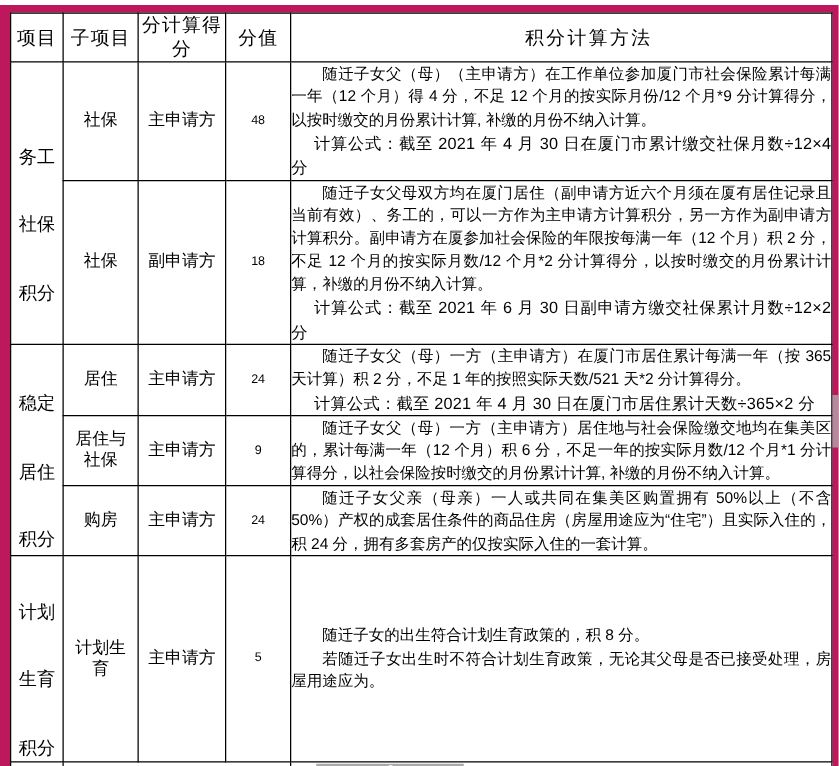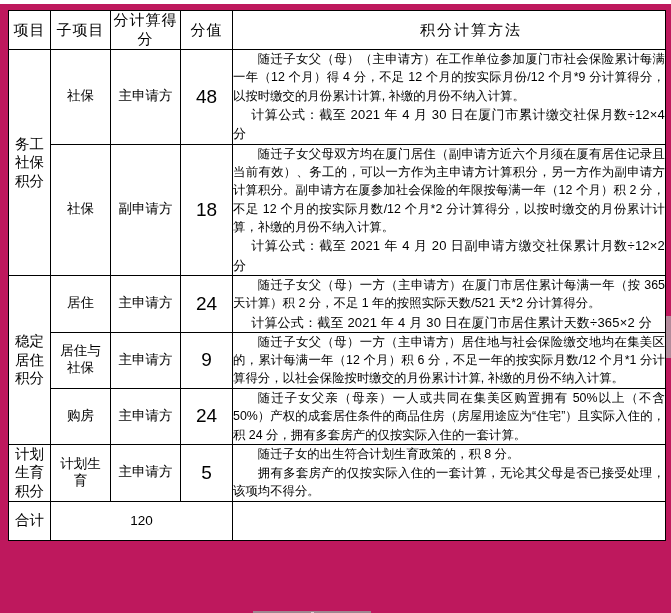--- a/index.html
+++ b/index.html
@@ -61,33 +61,33 @@
 
   
   .group-cell {
     text-align: center;
     font-weight: bold;
     font-size: 14.5px;
     line-height: 1.28;
     letter-spacing: 0px;
     padding: 0 2px;
   }
-  .group-cell .gl { display: block; }
+  .group-cell .gl { display: block; margin-top: 36px; }
 
   
   .sub-cell, .person-cell {
     text-align: center;
     font-size: 13.5px;
     line-height: 1.25;
     padding: 0 2px;
   }
   .sub-cell .sl { display: block; }
   .score-cell {
     text-align: center;
-    font-size: 19px;
+    font-size: 10px;
     font-weight: bold;
   }
 
   
   .method-cell {
     font-size: 12.4px;
     line-height: 1.48;
     padding: 5px 7px 5px 8px;
     text-align: justify;
     text-justify: inter-ideograph;
@@ -184,21 +184,21 @@
           </td>
         </tr>
         <tr>
           <td class="sub-cell">
             <span class="sl">社保</span>
           </td>
           <td class="person-cell">副申请方</td>
           <td class="score-cell">18</td>
           <td class="method-cell">
             <p>随迁子女父母双方均在厦门居住（副申请方近六个月须在厦有居住记录且当前有效）、务工的，可以一方作为主申请方计算积分，另一方作为副申请方计算积分。副申请方在厦参加社会保险的年限按每满一年（12 个月）积 2 分，不足 12 个月的按实际月数/12 个月*2 分计算得分，以按时缴交的月份累计计算，补缴的月份不纳入计算。</p>
-            <p class="formula">计算公式：截至 2021 年 4 月 20 日副申请方缴交社保累计月数÷12×2 分</p>
+            <p class="formula">计算公式：截至 2021 年 6 月 30 日副申请方缴交社保累计月数÷12×2 分</p>
           </td>
         </tr>
         <tr>
           <td class="group-cell" rowspan="3">
             <span class="gl">稳定</span>
             <span class="gl">居住</span>
             <span class="gl">积分</span>
           </td>
           <td class="sub-cell">
             <span class="sl">居住</span>
@@ -238,21 +238,21 @@
             <span class="gl">积分</span>
           </td>
           <td class="sub-cell">
             <span class="sl">计划生</span>
             <span class="sl">育</span>
           </td>
           <td class="person-cell">主申请方</td>
           <td class="score-cell">5</td>
           <td class="method-cell">
             <p>随迁子女的出生符合计划生育政策的，积 8 分。</p>
-            <p>拥有多套房产的仅按实际入住的一套计算，无论其父母是否已接受处理，该项均不得分。</p>
+            <p>若随迁子女出生时不符合计划生育政策，无论其父母是否已接受处理，房屋用途应为。</p>
           </td>
         </tr>
         <tr class="total-row">
           <td class="total-label">合计</td>
           <td class="total-value" colspan="3">120</td>
           <td class="total-blank">&nbsp;</td>
         </tr>
       </tbody>
   </table>
 

